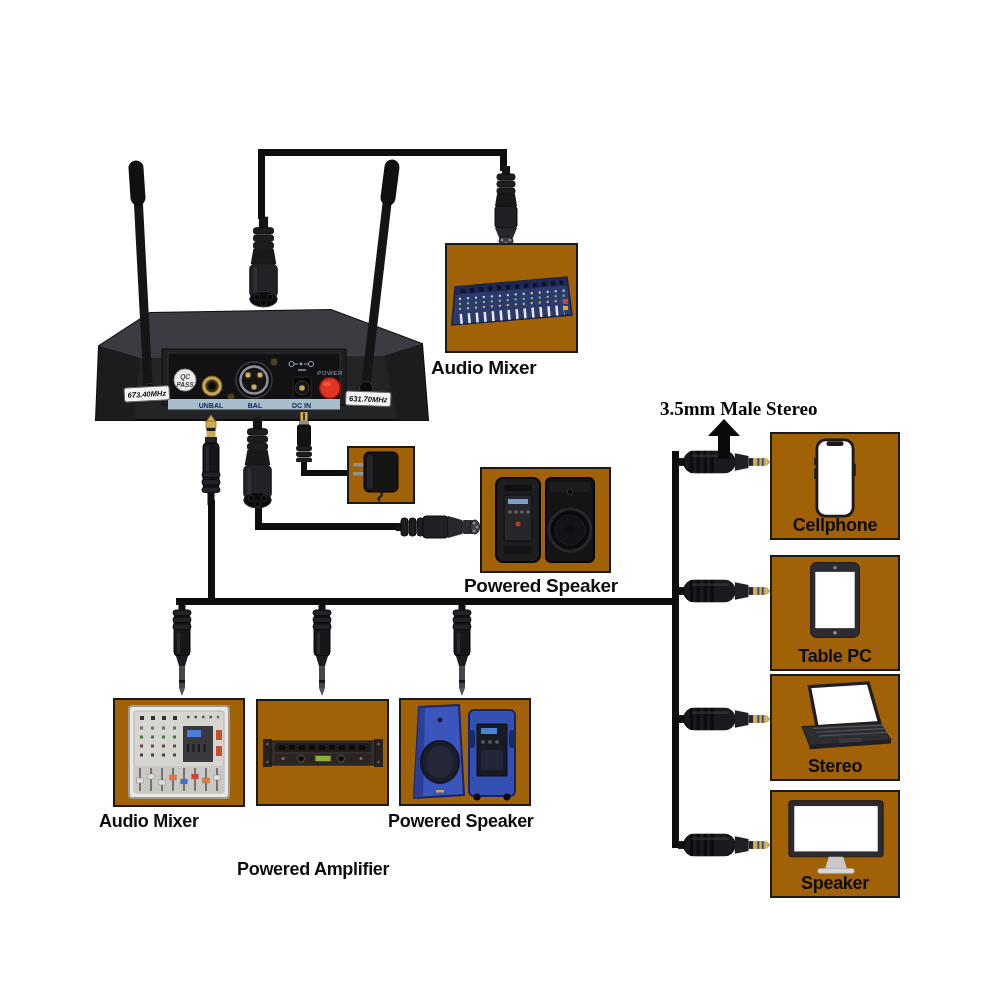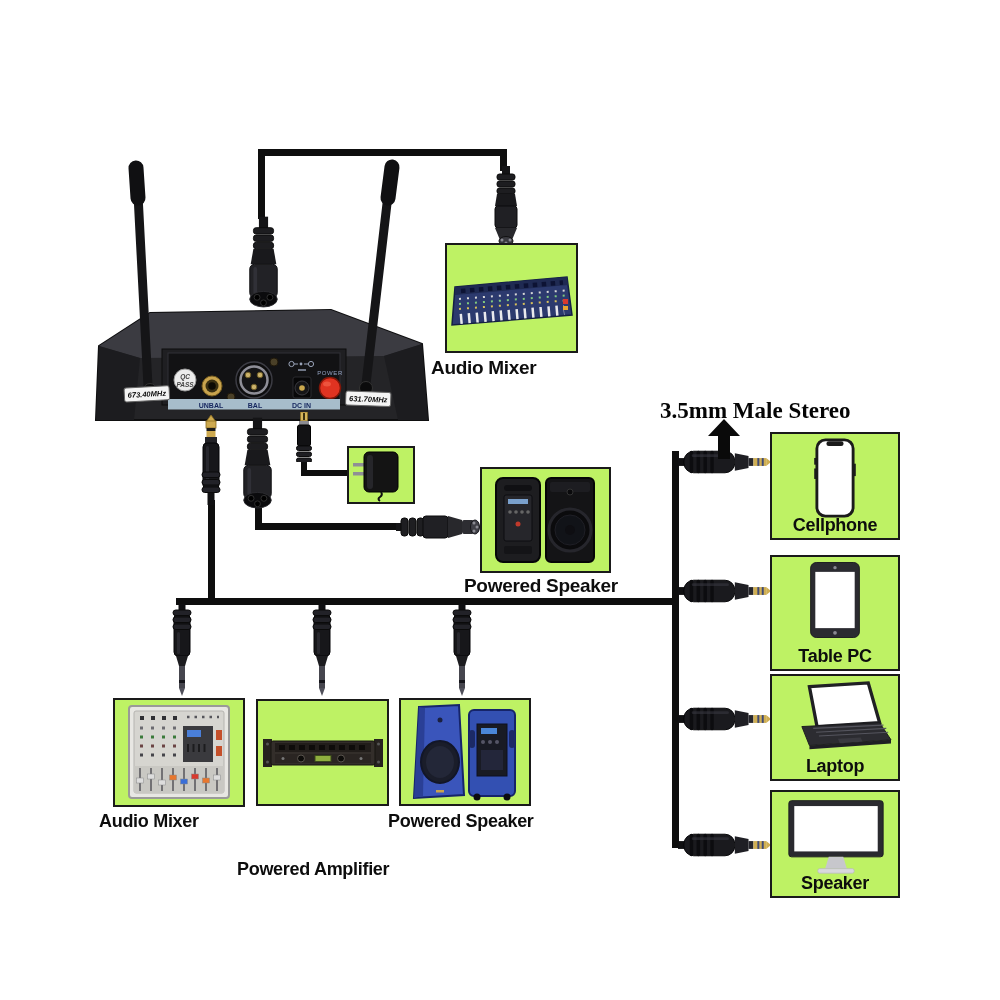--- a/index.html
+++ b/index.html
@@ -1,26 +1,26 @@
 <!DOCTYPE html>
 <html><head>
 <meta charset="utf-8">
 <style>
   html,body{margin:0;padding:0;background:#fff;}
   .canvas{position:relative;width:1000px;height:1000px;background:#ffffff;overflow:hidden;
           font-family:"Liberation Sans",sans-serif;}
   .abs{position:absolute;}
   .cable{position:absolute;background:#0e0e0e;}
-  .box{position:absolute;background:#bef264;border:2px solid #1a1a1a;box-sizing:border-box;}
+  .box{position:absolute;background:#a16207;border:2px solid #1a1a1a;box-sizing:border-box;}
   .dev-label{position:absolute;color:#0d0d0d;font-weight:700;font-size:18px;
              letter-spacing:-0.3px;white-space:nowrap;}
   .in-label{position:absolute;left:0;right:0;bottom:2px;color:#0d0d0d;font-weight:700;
             font-size:18px;letter-spacing:-0.3px;text-align:center;white-space:nowrap;}
   .annotation{position:absolute;font-family:"Liberation Serif",serif;font-weight:700;
-              font-size:23px;color:#050505;white-space:nowrap;}
+              font-size:19px;color:#050505;white-space:nowrap;}
   svg{display:block;}
 </style>
 </head>
 <body>
 
 <div class="canvas">
 
   <svg width="0" height="0" style="position:absolute">
     <defs>
       <g id="g-xlr-female">
@@ -391,21 +391,21 @@
   <div class="box" style="left:770px;top:674px;width:130px;height:107px;">
     <svg style="position:absolute;left:6px;top:5px;" width="116" height="74" viewBox="0 0 116 78">
       <polygon points="30,6 92,2 104,44 38,48" fill="#fff" stroke="#202024" stroke-width="3.5"></polygon>
       <polygon points="22,48 104,44 116,62 30,68" fill="#2c2c31" stroke="#1a1a1e"></polygon>
       <line x1="34" y1="50" x2="108" y2="46.5" stroke="#55555e" stroke-width="1.2"></line>
       <line x1="37" y1="54" x2="111" y2="50" stroke="#55555e" stroke-width="1.2"></line>
       <line x1="40" y1="58" x2="113" y2="54" stroke="#55555e" stroke-width="1.2"></line>
       <polygon points="60,61 84,59.5 86,64 62,65.5" fill="#3a3a40"></polygon>
       <polygon points="30,68 116,62 116,66 30,72" fill="#1f1f24"></polygon>
     </svg>
-    <div class="in-label">Laptop</div>
+    <div class="in-label">Stereo</div>
   </div>
 
   <div class="box" style="left:770px;top:790px;width:130px;height:108px;">
     <svg style="position:absolute;left:7px;top:5px;" width="114" height="78" viewBox="0 0 116 86">
       <rect x="6" y="4" width="104" height="62" rx="3" fill="#2a2a2f" stroke="#1c1c20"></rect>
       <rect x="12" y="10" width="92" height="50" fill="#fff"></rect>
       <polygon points="50,66 66,66 70,79 46,79" fill="#c7c7cc"></polygon>
       <rect x="38" y="79" width="40" height="5" rx="2" fill="#d8d8dc" stroke="#b8b8bc" stroke-width="0.8"></rect>
     </svg>
     <div class="in-label">Speaker</div>

